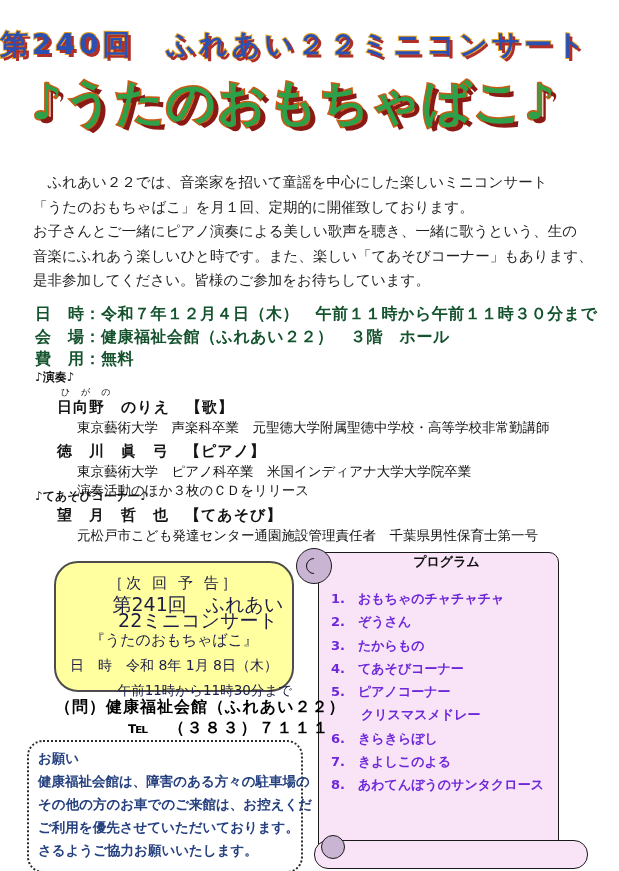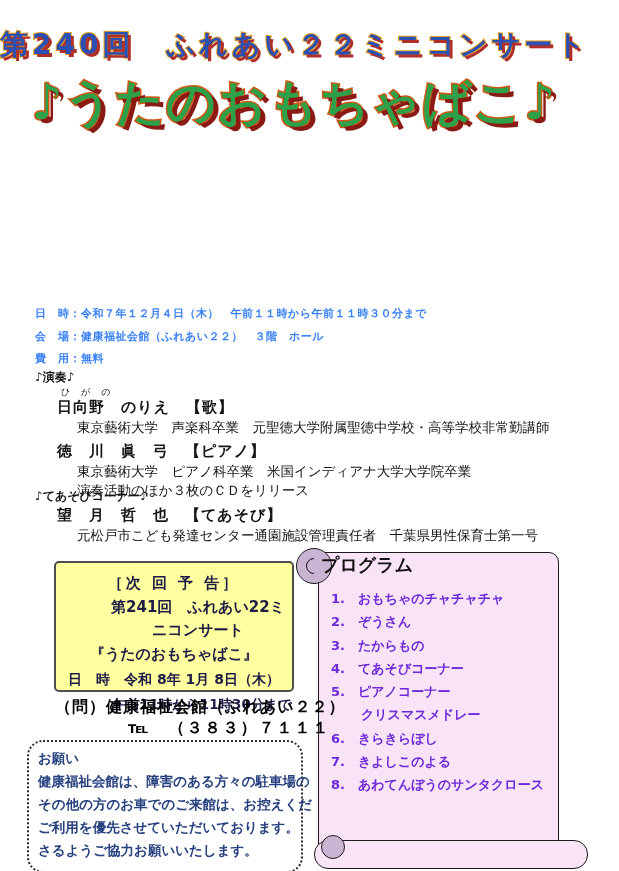--- a/index.html
+++ b/index.html
@@ -16,55 +16,55 @@
   }
   .title2{
     margin-top:6px;font-size:49px;font-weight:bold;letter-spacing:1px;color:#2da04a;
     -webkit-text-stroke:3px #cc5a14;paint-order:stroke fill;
     text-shadow:5px 4px 0 #8c1a14;white-space:nowrap;
   }
   
   .intro{position:absolute;left:33px;top:170px;width:560px;font-size:14.5px;
     line-height:24.5px;font-weight:500;color:#1f1f1f;}
   
-  .details{position:absolute;left:35px;top:303px;font-size:11px;font-weight:bold;
-    line-height:22.5px;letter-spacing:0.5px;color:#3b82f6;white-space:nowrap;}
+  .details{position:absolute;left:35px;top:303px;font-size:16px;font-weight:bold;
+    line-height:22.5px;letter-spacing:0.5px;color:#14532d;white-space:nowrap;}
   
   .performers{position:absolute;left:35px;top:369px;color:#141414;}
   .sec-heading{font-size:12px;font-weight:bold;}
   .furigana{font-size:9px;letter-spacing:4px;margin:1px 0 0 26px;line-height:10px;}
   .p-name{font-size:15px;font-weight:bold;letter-spacing:1px;margin-left:22px;line-height:20px;}
   .p-bio{font-size:13.5px;font-weight:500;margin:2px 0 0 42px;line-height:17px;white-space:nowrap;}
   .gap{height:5px;}
   .teasobi{position:absolute;left:35px;top:488px;color:#141414;}
   
   .next-box{
     position:absolute;left:54px;top:561px;width:240px;height:131px;
-    background:#ffffa0;border:2.5px solid #4d4d4d;border-radius:5px;
-    text-align:center;color:#1c1c46;font-weight:bold;padding-top:7px;box-sizing:border-box;
+    background:#ffffa0;border:2.5px solid #4d4d4d;border-radius:24px;
+    text-align:center;color:#1c1c46;font-weight:normal;padding-top:7px;box-sizing:border-box;
   }
   .nb0{font-size:15px;letter-spacing:3px;line-height:26px;}
-  .nb1{font-size:15px;line-height:23px;padding-left:48px;}
+  .nb1{font-size:19px;line-height:16px;padding-left:48px;}
   .nb2{font-size:15px;line-height:25px;}
   .nb3{font-size:14px;line-height:25px;}
   .nb4{font-size:13.5px;line-height:24px;text-align:right;}
   
   .scroll{position:absolute;left:295px;top:547px;width:304px;height:322px;}
   .scroll-body{position:absolute;left:23px;top:5px;width:239px;height:293px;
     background:#f9e3f6;border:1.5px solid #1a1a1a;border-radius:2px 10px 0 0;}
   .scroll-bar{position:absolute;left:19px;top:293px;width:272px;height:27px;
     background:#f9e3f6;border:1.5px solid #1a1a1a;border-radius:14px;}
   .curl-top{position:absolute;left:1px;top:1px;width:34px;height:34px;border-radius:50%;
     background:#cab4d4;border:1.5px solid #1a1a1a;}
   .curl-top::after{content:"";position:absolute;left:9px;top:9px;width:14px;height:14px;
     border-radius:50%;border:1.5px solid #1a1a1a;border-top-color:transparent;border-right-color:transparent;transform:rotate(45deg);}
   .curl-bottom{position:absolute;left:26px;top:288px;width:22px;height:22px;border-radius:50%;
     background:#cab4d4;border:1.5px solid #1a1a1a;}
-  .program-heading{position:absolute;left:26px;top:6px;width:239px;
-    font-size:18px;font-weight:bold;color:#111;}
+  .program-heading{position:absolute;left:32px;top:6px;width:239px;text-align:center;
+    font-size:13px;font-weight:bold;color:#111;}
   .program-list{position:absolute;left:36px;top:40px;font-size:13px;font-weight:bold;color:#6d28d9;}
   .program-list div{line-height:23.3px;white-space:nowrap;}
   .prog-sub{padding-left:30px;}
   
   .contact{position:absolute;left:0;top:697px;color:#000000;font-weight:bold;}
   .contact-line1{margin-left:55px;font-size:16px;letter-spacing:1px;white-space:nowrap;}
   .contact-tel{margin-left:128px;font-size:16px;letter-spacing:2px;white-space:nowrap;}
   
   .request-box{
     position:absolute;left:27px;top:740px;width:276px;box-sizing:border-box;
@@ -76,20 +76,27 @@
 </head>
 <body>
 
 <div class="page">
 
   <div class="header">
     <div class="title1">第240回　ふれあい２２ミニコンサート</div>
     <div class="title2">♪うたのおもちゃばこ♪</div>
   </div>
 
+  <div class="intro">
+    <div>　ふれあい２２では、音楽家を招いて童謡を中心にした楽しいミニコンサート</div>
+    <div>「うたのおもちゃばこ」を月１回、定期的に開催致しております。</div>
+    <div>お子さんとご一緒にピアノ演奏による美しい歌声を聴き、一緒に歌うという、生の</div>
+    <div>音楽にふれあう楽しいひと時です。また、楽しい「てあそびコーナー」もあります、</div>
+    <div>是非参加してください。皆様のご参加をお待ちしています。</div>
+  </div>
 
   <div class="details">
     <div>日　時：令和７年１２月４日（木）　午前１１時から午前１１時３０分まで</div>
     <div>会　場：健康福祉会館（ふれあい２２）　３階　ホール</div>
     <div>費　用：無料</div>
   </div>
 
   <div class="performers">
     <div class="sec-heading">♪演奏♪</div>
     <div class="furigana">ひ が の</div>

